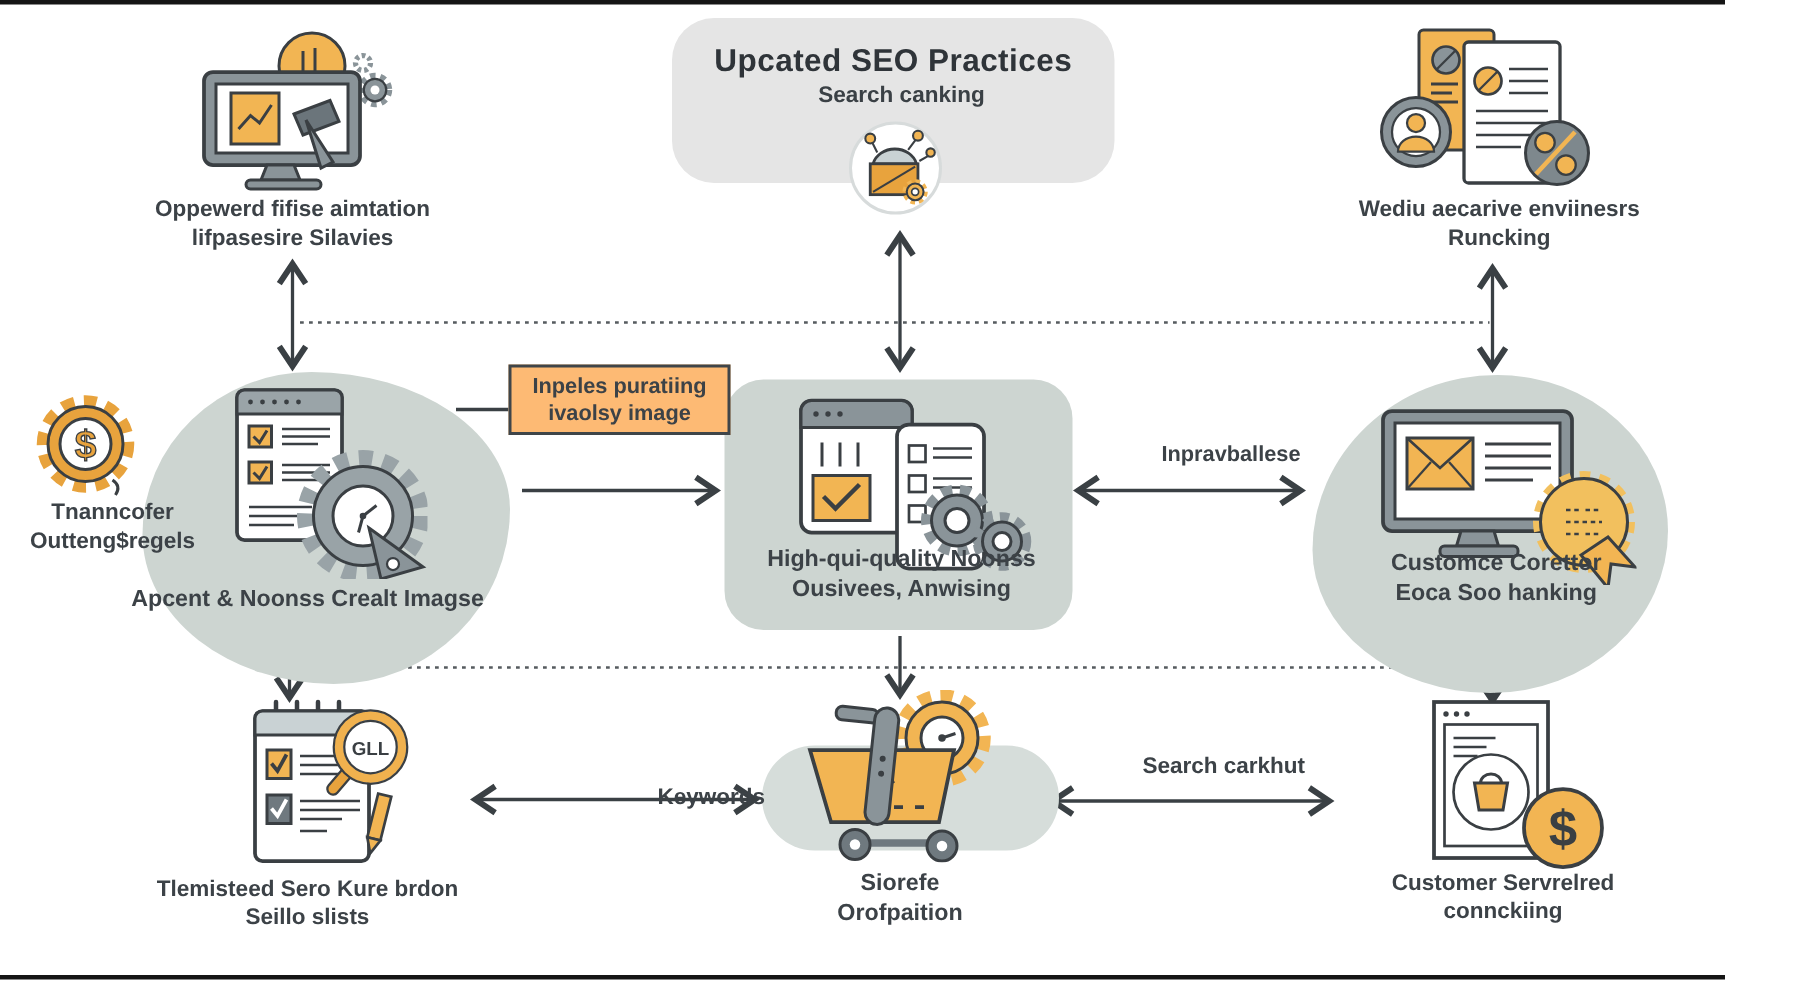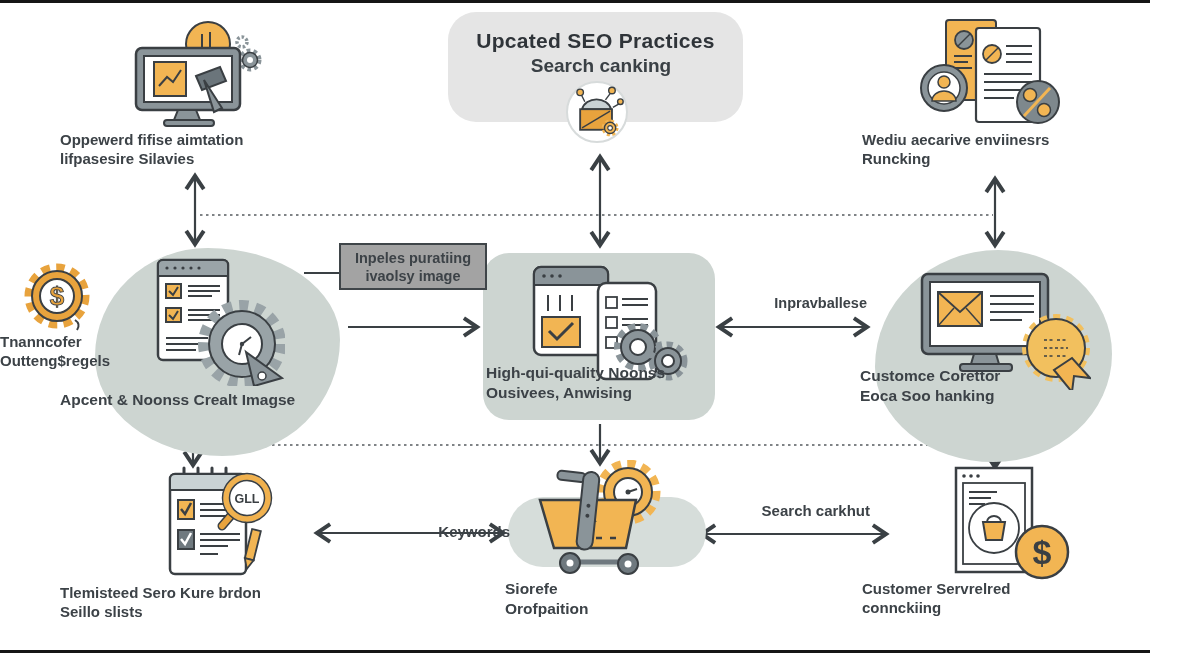--- a/index.html
+++ b/index.html
@@ -1,31 +1,31 @@
 <!DOCTYPE html>
 <html><head>
 <meta charset="utf-8">
 <style>
   html,body{margin:0;padding:0;background:#fff;}
   #canvas{position:relative;width:1200px;height:654px;background:#ffffff;overflow:hidden;
           font-family:"Liberation Sans",sans-serif;}
   .edgebar{position:absolute;left:0;width:1150px;height:3px;background:#151515;}
-  .lbl{position:absolute;text-align:left;font-weight:700;color:#3C4247;font-size:15px;line-height:19px;}
+  .lbl{position:absolute;text-align:center;font-weight:700;color:#3C4247;font-size:15px;line-height:19px;}
   .lbl .ln{display:block;}
   .title-box{position:absolute;left:448px;top:12px;width:295px;height:110px;background:#e5e5e5;border-radius:28px;}
   .title-box .t1{margin-top:17px;text-align:center;font-size:21px;font-weight:700;color:#2F3439;letter-spacing:.3px;}
-  .title-box .t2{text-align:center;font-size:19px;font-weight:700;color:#3A4045;margin-top:2px;padding-left:11px;}
+  .title-box .t2{text-align:center;font-size:15px;font-weight:700;color:#3A4045;margin-top:2px;padding-left:11px;}
   .title-circle{position:absolute;left:566px;top:81px;width:62px;height:62px;background:#fff;border:2px solid #d7dbdb;
                 border-radius:50%;box-sizing:border-box;}
   .cloud{position:absolute;background:#CDD5D1;}
   .cloud-left{left:95px;top:248px;width:245px;height:208px;border-radius:46% 54% 48% 52% / 52% 44% 56% 48%;}
   .cloud-right{left:875px;top:250px;width:237px;height:212px;border-radius:52% 48% 50% 50% / 55% 49% 51% 45%;}
   .panel-center{left:483px;top:253px;width:232px;height:167px;border-radius:26px;}
   .pill-bottom{left:508px;top:497px;width:198px;height:70px;border-radius:35px;background:#D6DDDA;}
-  .process-box{position:absolute;left:339px;top:243px;width:148px;height:47px;background:#a3a3a3;
+  .process-box{position:absolute;left:339px;top:243px;width:148px;height:47px;background:#fdba74;
                border:2px solid #3F4549;box-sizing:border-box;display:flex;flex-direction:column;
                justify-content:center;text-align:center;font-size:14.5px;font-weight:700;color:#3C4247;line-height:18px;}
   .conn-lbl{position:absolute;text-align:right;font-weight:700;color:#3C4247;font-size:14.5px;}
   svg{position:absolute;}
   .icon{position:absolute;}
 </style>
 </head>
 <body>
 
 <div id="canvas">

